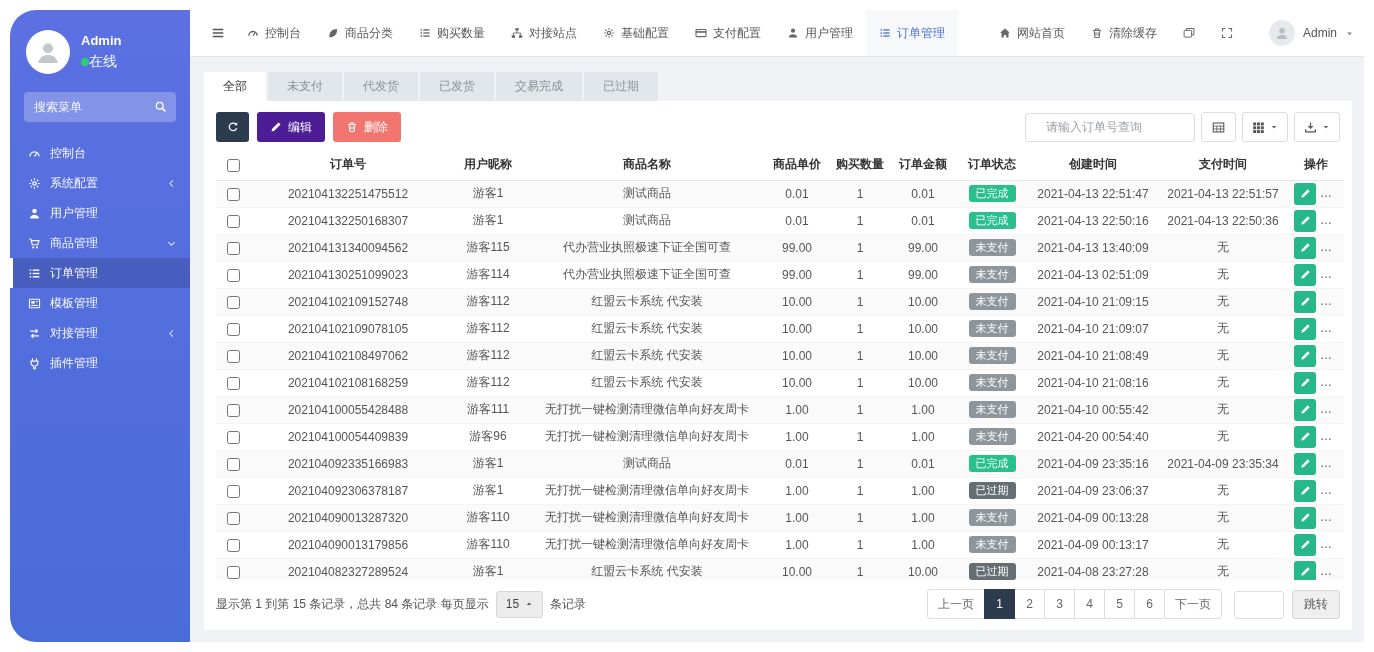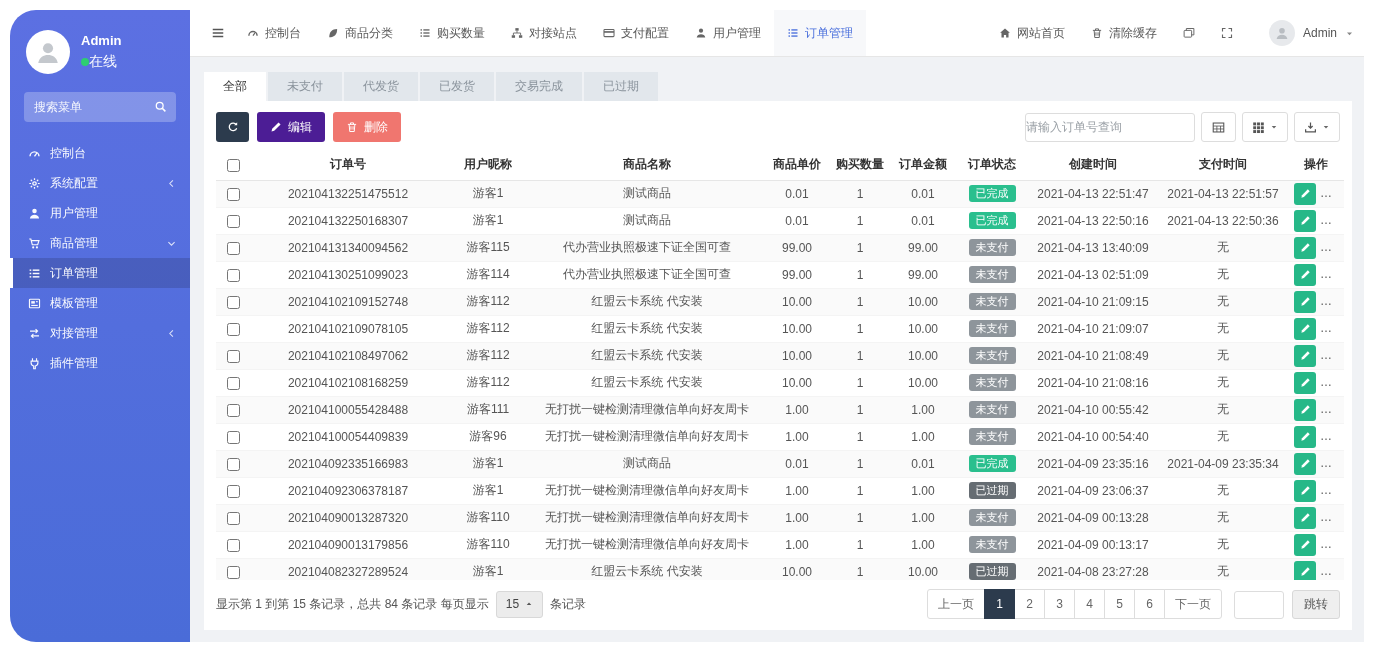--- a/index.html
+++ b/index.html
@@ -73,21 +73,21 @@
   .btn {
     height:30px; border:none; border-radius:3px; display:inline-flex; align-items:center; gap:6px;
     color:#fff; font-size:12px; padding:0 13px; cursor:pointer; font-family:inherit;
   }
   .btn .icon { width:12px; height:12px; }
   .btn-refresh { background:#2c3b4d; width:33px; padding:0; justify-content:center; }
   .btn-edit { background:#4c1d95; margin-left:8px; }
   .btn-delete { background:#f0766f; margin-left:8px; }
   .toolbar-right { margin-left:auto; display:flex; align-items:center; gap:6px; }
   .search-order input {
-    width:170px; height:29px; border:1px solid #ddd; border-radius:3px; padding:0 0;
+    width:170px; height:29px; border:1px solid #ddd; border-radius:3px; padding:0 20px;
     font-size:12px; color:#333; font-family:inherit; outline:none;
   }
   .search-order input::placeholder { color:#9aa0a6; }
   .tool-btn {
     height:30px; min-width:35px; background:#fff; border:1px solid #ddd; border-radius:3px;
     display:inline-flex; align-items:center; justify-content:center; gap:5px; color:#555; cursor:pointer; padding:0 9px;
   }
   .tool-btn .icon { width:13px; height:13px; }
   .tool-btn .caret { width:8px; height:8px; color:#666; }
 
@@ -304,20 +304,29 @@
               <svg viewBox="0 0 16 16">
                 <path d="M8 5v3M3.2 11V8h9.6v3" fill="none" stroke="currentColor" stroke-width="1.2"></path>
                 <g fill="currentColor">
                   <rect x="5.8" y="1.5" width="4.4" height="3.4"></rect>
                   <rect x="1" y="11" width="4.4" height="3.4"></rect>
                   <rect x="10.6" y="11" width="4.4" height="3.4"></rect>
                 </g>
               </svg>
             </span>
             <span>对接站点</span>
+          </div>
+          <div class="tn-item">
+            <span class="icon">
+              <svg viewBox="0 0 16 16">
+                <circle cx="8" cy="8" r="2.1" fill="none" stroke="currentColor" stroke-width="1.6"></circle>
+                <path d="M8 1.6v2.2M8 12.2v2.2M1.6 8h2.2M12.2 8h2.2M3.4 3.4L5 5M11 11l1.6 1.6M12.6 3.4L11 5M5 11l-1.6 1.6" stroke="currentColor" stroke-width="1.5"></path>
+              </svg>
+            </span>
+            <span>基础配置</span>
           </div>
           <div class="tn-item">
             <span class="icon">
               <svg viewBox="0 0 16 16">
                 <rect x="1.3" y="3.2" width="13.4" height="9.6" rx="1" fill="none" stroke="currentColor" stroke-width="1.4"></rect>
                 <rect x="1.3" y="5.5" width="13.4" height="2.2" fill="currentColor"></rect>
               </svg>
             </span>
             <span>支付配置</span>
           </div>
@@ -757,21 +766,21 @@
                 </tr>
                 <tr class="">
                   <td><input type="checkbox" style=""></td>
                   <td>202104100054409839</td>
                   <td>游客96</td>
                   <td>无打扰一键检测清理微信单向好友周卡</td>
                   <td>1.00</td>
                   <td>1</td>
                   <td>1.00</td>
                   <td><span class="badge unpaid">未支付</span></td>
-                  <td>2021-04-10 00:54:40</td>
+                  <td>2021-04-20 00:54:40</td>
                   <td>无</td>
                   <td><button class="op-btn op-edit">
                       <span class="icon">
                         <svg viewBox="0 0 16 16">
                           <path d="M2 14l.9-3.6 8.5-8.5 2.7 2.7-8.5 8.5z" fill="currentColor"></path>
                         </svg>
                       </span>
                     </button><button class="op-btn op-del">
                       <span class="icon">
                         <svg viewBox="0 0 16 16">

